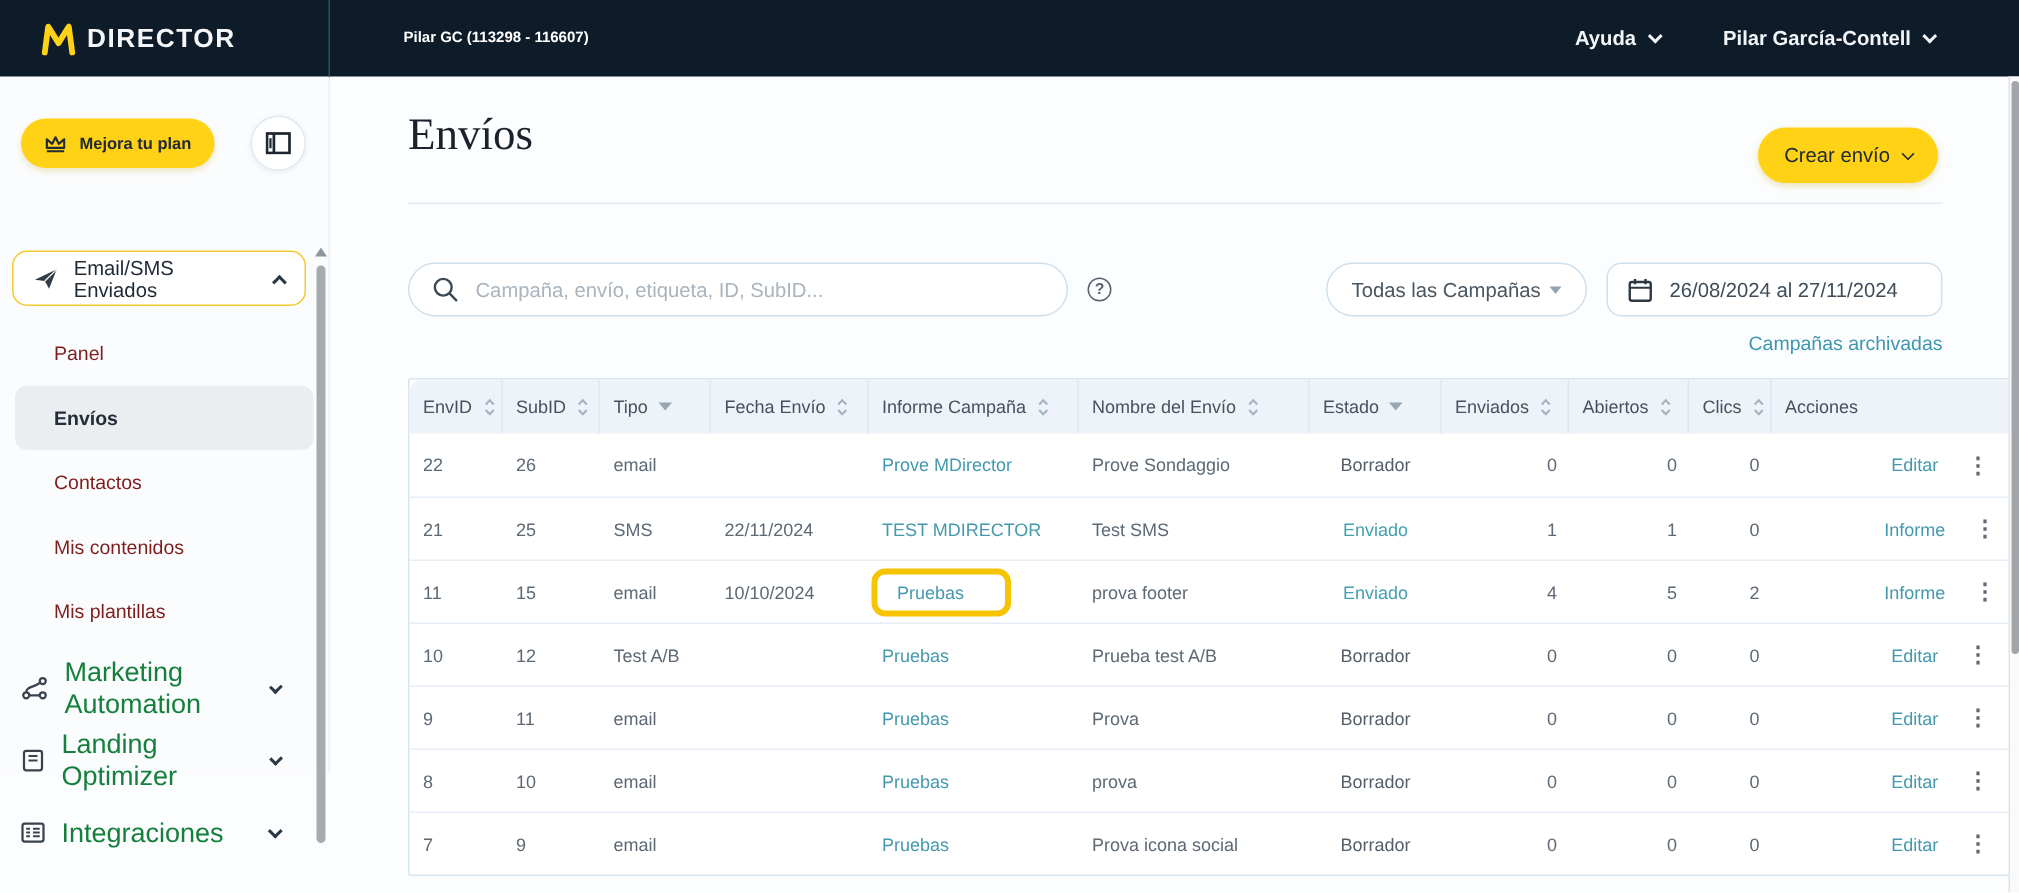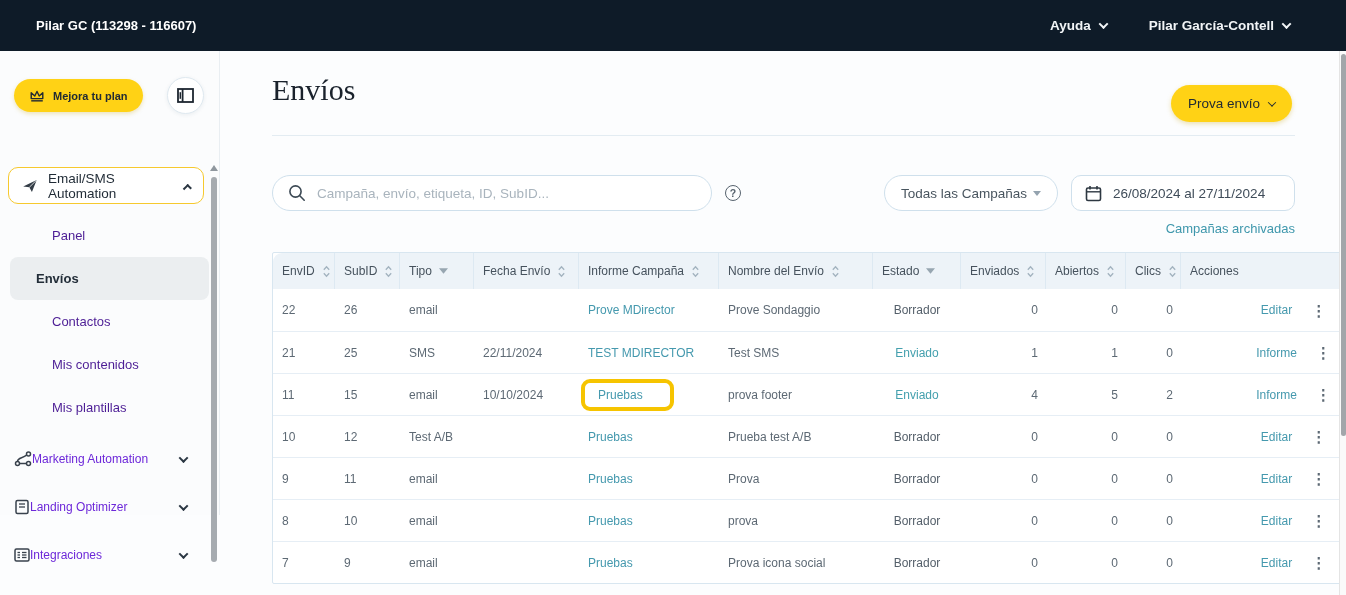--- a/index.html
+++ b/index.html
@@ -3,38 +3,38 @@
 <meta charset="utf-8">
 <style>
   * { margin:0; padding:0; box-sizing:border-box; }
   html,body { width:1346px; height:595px; overflow:hidden; }
   body { font-family:"Liberation Sans", sans-serif; background:#fcfdfe; position:relative; color:#2a3642; }
 
   
   .topbar { position:absolute; left:0; top:0; width:1346px; height:51px; background:#0e1b28; display:flex; align-items:center; z-index:20; }
   .brand { width:220px; height:100%; display:flex; align-items:center; padding-left:27px; gap:7px; border-right:1px solid #255562; }
   .brand-text { color:#f4f6f8; font-weight:bold; font-size:17.5px; letter-spacing:1px; }
-  .account { margin-left:36px; color:#ffffff; font-weight:bold; font-size:13px; }
+  .account { margin-left:49px; color:#ffffff; font-weight:bold; font-size:10px; }
   .topbar-right { margin-left:auto; display:flex; align-items:center; gap:42px; padding-right:56px; }
   .top-menu { color:#f2f5f7; font-weight:bold; font-size:13.5px; display:flex; align-items:center; gap:9px; cursor:pointer; }
   .chev { display:inline-block; width:7px; height:7px; border-right:2px solid currentColor; border-bottom:2px solid currentColor; transform:rotate(45deg) translate(-1px,-1px); }
   .chev.up { transform:rotate(-135deg) translate(-2px,-2px); }
 
   
   .sidebar { position:absolute; left:0; top:51px; width:220px; height:464px; background:#fbfcfd; border-right:1px solid #e9eef2; z-index:10; }
   .sidebar-top { display:flex; align-items:center; justify-content:space-between; padding:26px 15px 0 14px; }
   .upgrade { display:flex; align-items:center; gap:8px; background:#ffd215; border:none; border-radius:17px; height:33px; padding:0 15px; font-family:inherit; font-size:11px; font-weight:bold; color:#222b33; cursor:pointer; box-shadow:0 2px 4px rgba(200,160,0,.25); }
   .collapse-btn { width:37px; height:37px; border-radius:50%; background:#fff; border:1px solid #dfe9f0; box-shadow:0 1px 4px rgba(30,60,90,.08); display:flex; align-items:center; justify-content:center; cursor:pointer; }
   .section-box { margin:53px 15px 0 8px; height:37px; border:1.5px solid #f6c92e; border-radius:10px; background:#fff; display:flex; align-items:center; gap:10px; padding:0 13px; font-size:13.5px; color:#1f2a35; cursor:pointer; }
   .section-box .chev { color:#2a3642; margin-left:4px; }
   .side-items { margin-top:10px; }
-  .side-item { height:43px; display:flex; align-items:center; padding-left:52px; font-size:13px; color:#4c1d95; cursor:pointer; }
+  .side-item { height:43px; display:flex; align-items:center; padding-left:36px; font-size:13px; color:#7f1d1d; cursor:pointer; }
   .side-item.active { background:#ebeef0; border-radius:8px; margin:0 10px; padding-left:26px; color:#222d38; font-weight:bold; }
   .side-sections { margin-top:6px; }
-  .side-section { height:48px; display:flex; align-items:center; padding:0 32px 0 14px; font-size:12px; color:#6d28d9; cursor:pointer; }
+  .side-section { height:48px; display:flex; align-items:center; gap:11px; padding:0 32px 0 14px; font-size:18px; color:#15803d; cursor:pointer; }
   .side-section .chev { margin-left:auto; color:#2b3743; }
   .side-scrollbar { position:absolute; top:114px; right:2px; width:7px; bottom:0; }
   .side-scroll-arrow { width:0; height:0; margin:0 auto; border-left:4px solid transparent; border-right:4px solid transparent; border-bottom:6px solid #8f979e; }
   .side-scroll-thumb { width:6px; margin:6px auto 0; height:385px; background:#a6abb0; border-radius:3px; }
 
   
   .main { position:absolute; left:221px; top:51px; width:1118px; height:544px; background:#fcfdfe; }
   .page-title { position:absolute; left:51px; top:22px; font-family:"Liberation Serif","DejaVu Serif",serif; font-weight:normal; font-size:30px; color:#1a222c; }
   .create-btn { position:absolute; top:34px; right:47px; height:37px; border:none; border-radius:19px; background:#ffd215; padding:0 17px; display:flex; align-items:center; gap:9px; font-family:inherit; font-size:13.5px; color:#222b33; cursor:pointer; box-shadow:0 2px 5px rgba(200,160,0,.3); }
   .create-btn .chev { border-width:1.6px; width:6px; height:6px; }
@@ -69,20 +69,26 @@
   .kebab { color:#5d6974; font-size:15px; font-weight:bold; cursor:pointer; line-height:1; }
   .sort-ic, .filt-ic { flex:0 0 auto; cursor:pointer; }
   .hl-box { display:inline-flex; align-items:center; border:4px solid #f6c400; border-radius:9px; padding:5px 27px 5px 13px; margin-left:-7px; background:transparent; }
   .main-scrollbar { position:absolute; right:0; top:51px; width:7px; height:544px; background:#fafafa; border-left:1px solid #e4e4e4; z-index:25; }
   .main-scroll-thumb { width:5px; margin:3px auto 0; height:382px; background:#a2a6aa; border-radius:2.5px; }
 </style>
 </head>
 <body>
 
 <header class="topbar">
+  <div class="brand">
+    <svg width="24" height="22" viewBox="0 0 26 24">
+        <polyline points="3,22 5.5,3 13,15 20.5,3 23,22" fill="none" stroke="#ffd215" stroke-width="4.2" stroke-linecap="round" stroke-linejoin="round"></polyline>
+      </svg>
+    <span class="brand-text">DIRECTOR</span>
+  </div>
   <div class="account">Pilar GC (113298 - 116607)</div>
   <div class="topbar-right">
     <div class="top-menu">
       <span>Ayuda</span>
       <i class="chev"></i>
     </div>
     <div class="top-menu">
       <span>Pilar García-Contell</span>
       <i class="chev"></i>
     </div>
@@ -104,21 +110,21 @@
           <line x1="5.6" y1="1" x2="5.6" y2="14" stroke="#1d2630" stroke-width="1.8"></line>
           <line x1="3.3" y1="4.2" x2="3.3" y2="10.8" stroke="#1d2630" stroke-width="1.5"></line>
         </svg>
     </button>
   </div>
   <div class="section-box">
     <svg width="18" height="16" viewBox="0 0 20 18">
         <path d="M1.5 9.5 L18.5 1.5 L12.5 16.5 L9.2 10.6 Z" fill="#333c46"></path>
         <path d="M9.2 10.6 L18.5 1.5" stroke="#fbfcfd" stroke-width="1"></path>
       </svg>
-    <span>Email/SMS Automation</span>
+    <span>Email/SMS Enviados</span>
     <i class="chev up"></i>
   </div>
   <nav class="side-items" id="side-items">
       <div class="side-item">Panel</div>
       <div class="side-item active">Envíos</div>
       <div class="side-item">Contactos</div>
       <div class="side-item">Mis contenidos</div>
       <div class="side-item">Mis plantillas</div>
     </nav>
   <div class="side-sections" id="side-sections">
@@ -164,21 +170,21 @@
     </div>
   <div class="side-scrollbar">
     <div class="side-scroll-arrow"></div>
     <div class="side-scroll-thumb"></div>
   </div>
 </aside>
 
 <main class="main">
   <h1 class="page-title">Envíos</h1>
   <button class="create-btn">
-    <span>Prova envío</span>
+    <span>Crear envío</span>
     <i class="chev"></i>
   </button>
   <div class="divider"></div>
 
   <div class="filters">
     <div class="search-box">
       <svg width="18" height="18" viewBox="0 0 18 18">
           <circle cx="7.5" cy="7.5" r="5.6" fill="none" stroke="#3c4954" stroke-width="1.6"></circle>
           <line x1="11.8" y1="11.8" x2="16.2" y2="16.2" stroke="#3c4954" stroke-width="1.6" stroke-linecap="round"></line>
         </svg>

